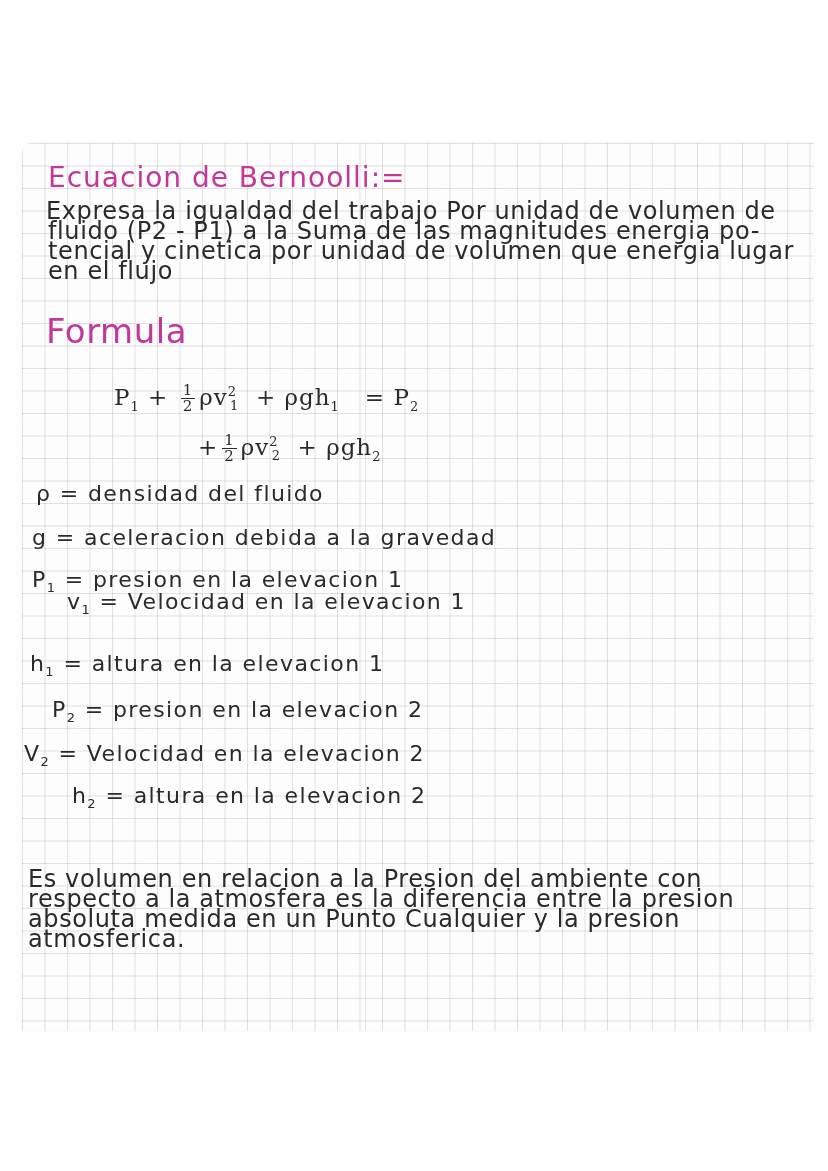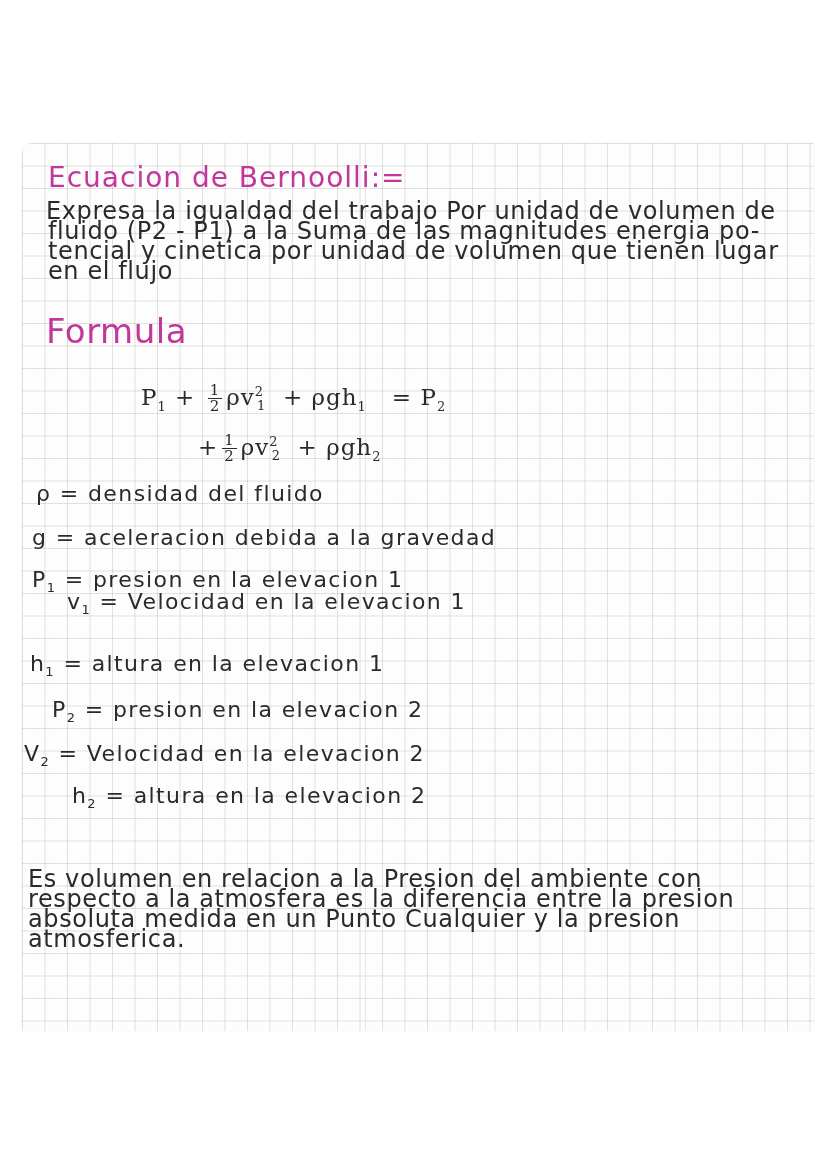--- a/index.html
+++ b/index.html
@@ -35,27 +35,27 @@
 <body>
 
 <div class="paper">
   <div class="fold"></div>
 
   <div class="line title" style="left:26px; top:18px;">Ecuacion de Bernoolli:=</div>
 
   <div>
     <div class="line para" style="left:24px; top:58px;">Expresa la igualdad del trabajo Por unidad de volumen de</div>
     <div class="line para" style="left:26px; top:78px;">fluido (P2 - P1) a la Suma de las magnitudes energia po-</div>
-    <div class="line para" style="left:26px; top:98px;">tencial y cinetica por unidad de volumen que tienen lugar</div>
+    <div class="line para" style="left:26px; top:98px;">tencial y cinetica por unidad de volumen que energia lugar</div>
     <div class="line para" style="left:26px; top:118px;">en el flujo</div>
   </div>
 
   <div class="line subtitle" style="left:24px; top:168px;">Formula</div>
 
-  <div class="line formula" style="left:92px; top:240px;padding-left:27px;">
+  <div class="line formula" style="left:92px; top:240px;">
     <span><span>P</span><sub>1</sub></span>
     <span>+</span>
     <span class="frac">
         <span class="num">1</span>
         <span>2</span>
       </span><span><span>ρv</span><sup>2</sup><sub style="margin-left:-7px;">1</sub></span>
     &nbsp;<span>+</span>
     <span><span>ρgh</span><sub>1</sub></span>
     &nbsp;&nbsp;<span>=</span>
     <span><span>P</span><sub>2</sub></span>

